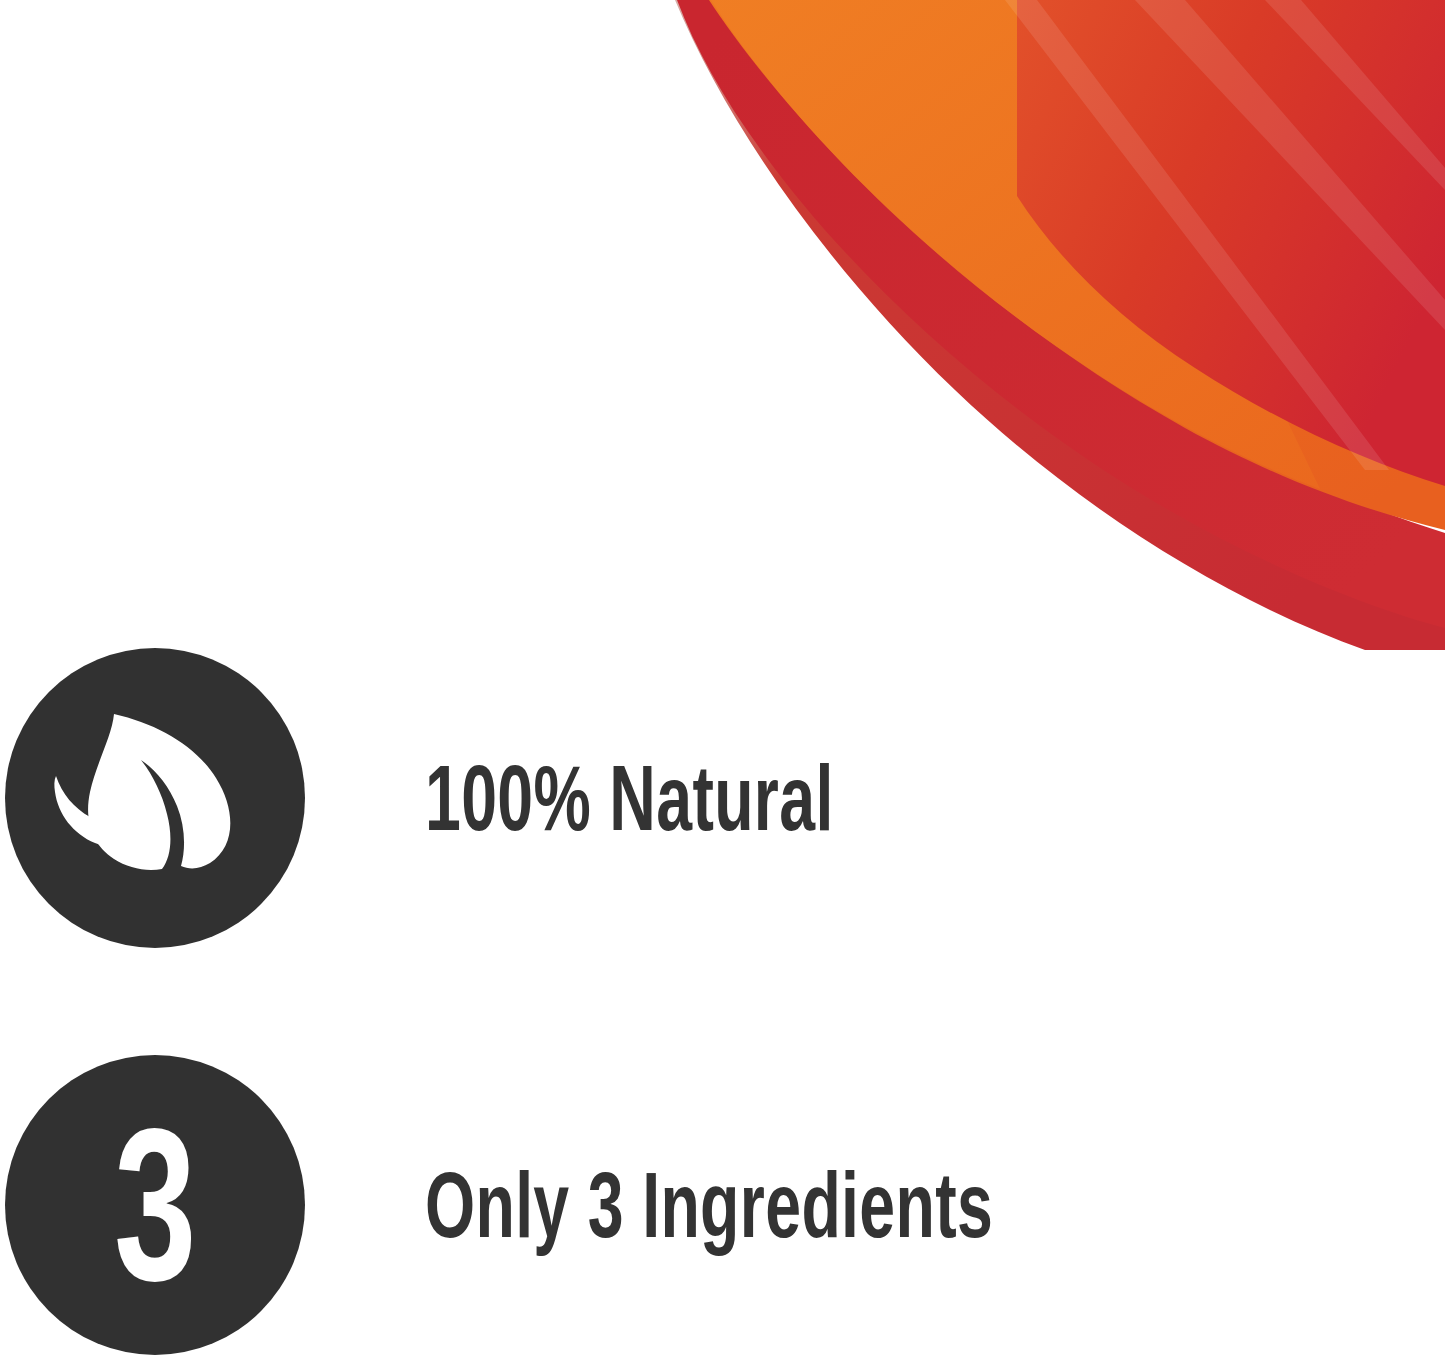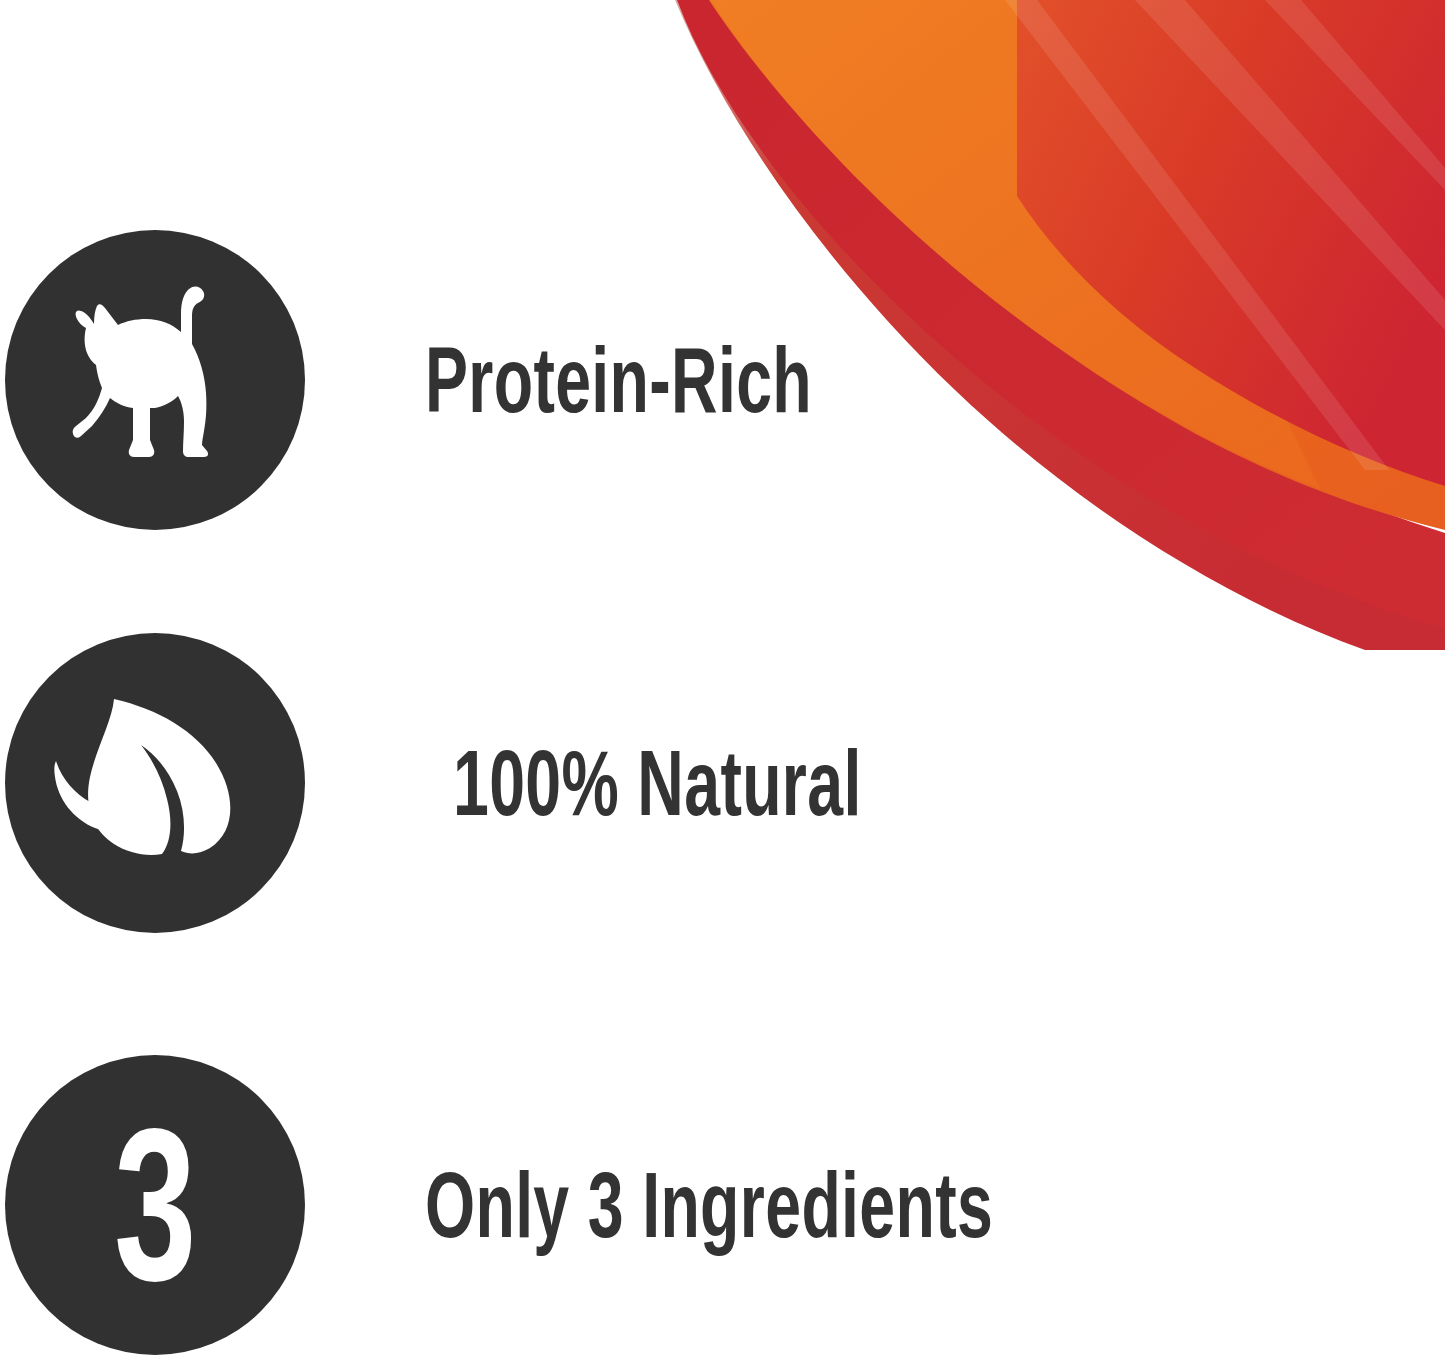--- a/index.html
+++ b/index.html
@@ -43,21 +43,21 @@
     height: 100%;
   }
   .feature-row {
     position: absolute;
     left: 0;
     width: 1300px;
     display: flex;
     align-items: center;
   }
   .feature-row.row-1 { top: 230px; }
-  .feature-row.row-2 { top: 633px; gap: 28px; }
+  .feature-row.row-2 { top: 648px; }
   .feature-row.row-3 { top: 1055px; }
 
   .icon-badge {
     position: relative;
     flex: 0 0 auto;
     width: 300px;
     height: 300px;
     margin-left: 5px;
     border-radius: 50%;
     background: #313131;
@@ -139,72 +139,20 @@
       <g opacity="0.10">
         <path d="M 470 0 L 780 330 L 780 300 L 520 0 Z" fill="#ffffff"></path>
         <path d="M 600 0 L 780 190 L 780 168 L 636 0 Z" fill="#ffffff"></path>
         <path d="M 340 0 L 700 470 L 724 470 L 372 0 Z" fill="#ffffff"></path>
       </g>
     </svg>
   </div>
 
   <div class="feature-list">
 
-    <div class="feature-row row-1">
-      <div class="icon-badge">
-        <svg width="215" height="200" viewBox="0 0 215 200" xmlns="http://www.w3.org/2000/svg" aria-hidden="true">
-          <path fill="#ffffff" d="
-            M 46 44
-            C 46 36, 47 30, 49 26
-            C 51 23, 54 24, 57 28
-            L 70 45
-            C 78 41, 88 39, 98 39
-            C 112 39, 124 44, 133 52
-            L 133 34
-            C 133 22, 136 13, 141 9
-            C 146 5, 152 6, 155 11
-            C 158 16, 155 21, 150 23
-            C 146 25, 144 29, 144 36
-            L 144 64
-            C 152 78, 157 96, 158 113
-            C 159 128, 158 140, 156 151
-            C 155 157, 154 161, 154 165
-            L 159 171
-            C 161 174, 160 177, 156 177
-            L 141 177
-            C 137 177, 135 175, 135 171
-            C 135 162, 136 152, 136 142
-            C 136 132, 134 123, 130 116
-            C 124 122, 116 126, 107 128
-            L 102 128
-            L 102 160
-            L 106 170
-            C 107 174, 105 177, 101 177
-            L 86 177
-            C 82 177, 80 174, 81 170
-            L 85 160
-            L 85 128
-            C 76 127, 68 123, 62 118
-            C 58 127, 52 137, 44 146
-            L 33 156
-            C 30 159, 26 158, 25 154
-            C 24 151, 25 148, 28 146
-            L 38 138
-            C 46 130, 51 119, 54 108
-            C 51 101, 49 93, 48 85
-            C 44 82, 41 78, 39 73
-            C 36 65, 36 56, 38 48
-            C 34 46, 31 43, 29 39
-            C 26 33, 28 29, 33 31
-            C 37 32, 42 37, 46 44
-            Z"></path>
-        </svg>
-      </div>
-      <div class="feature-label">Protein-Rich</div>
-    </div>
 
     <div class="feature-row row-2">
       <div class="icon-badge">
         <svg width="230" height="200" viewBox="0 0 230 200" xmlns="http://www.w3.org/2000/svg" aria-hidden="true">
 
           <path fill="#ffffff" d="
             M 74 16
             C 118 26, 156 48, 176 80
             C 196 112, 196 148, 170 165
             C 160 171, 150 172, 141 168

